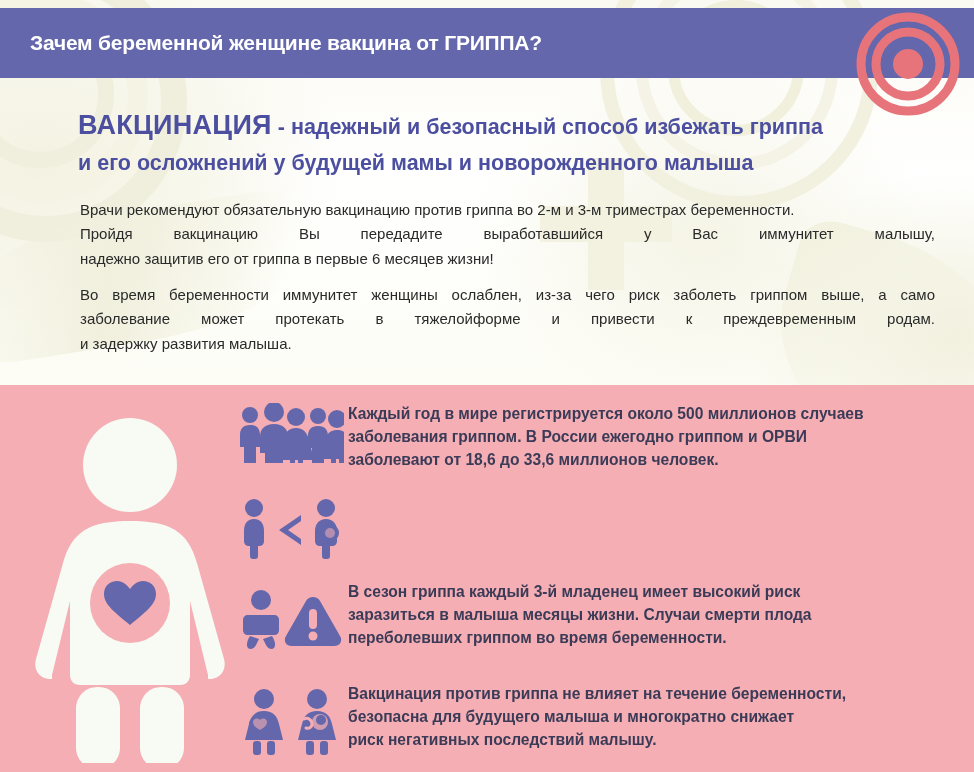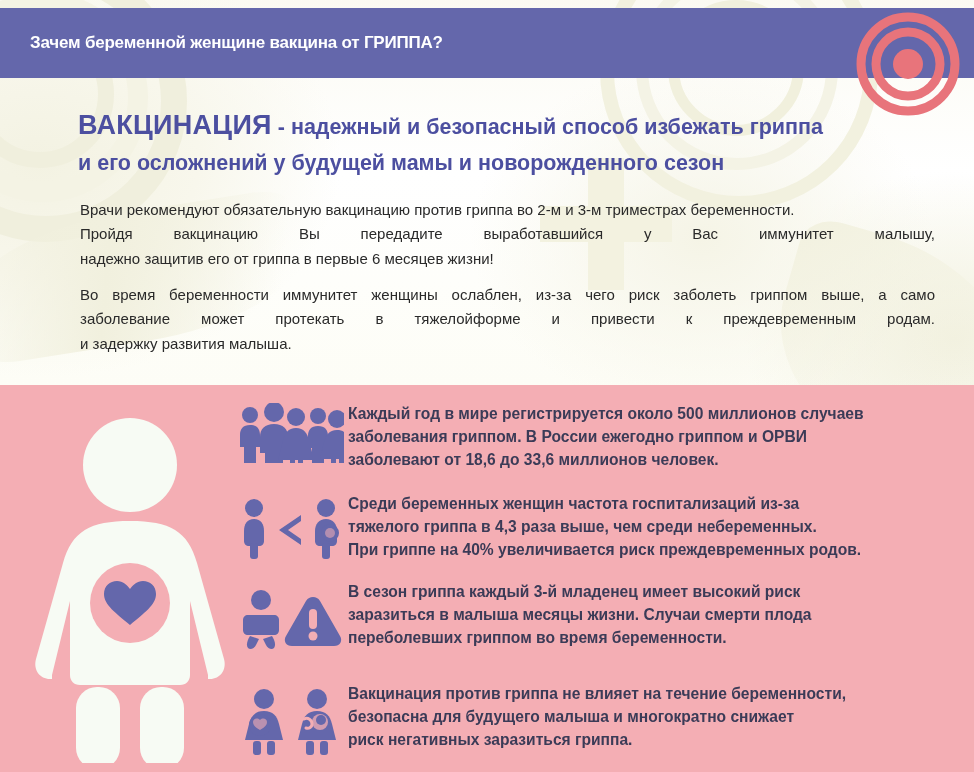--- a/index.html
+++ b/index.html
@@ -82,21 +82,21 @@
     height: 70px;
     background: #6467ab;
     z-index: 4;
   }
   .header-title {
     position: absolute;
     left: 30px;
     top: 50%;
     transform: translateY(-50%);
     color: #ffffff;
-    font-size: 17px;
+    font-size: 21px;
     font-weight: bold;
     letter-spacing: -0.2px;
     white-space: nowrap;
   }
 
   
   .target-logo {
     position: absolute;
     right: 14px;
     top: 12px;
@@ -227,21 +227,21 @@
   <svg class="target-logo" viewBox="0 0 104 104">
     <circle cx="52" cy="52" r="47" fill="none" stroke="#e8747b" stroke-width="9"></circle>
     <circle cx="52" cy="52" r="32" fill="none" stroke="#e8747b" stroke-width="9"></circle>
     <circle cx="52" cy="52" r="15" fill="#e8747b"></circle>
   </svg>
 
   <div class="subtitle-block">
     <div class="subtitle-line1">
       <span class="lead">ВАКЦИНАЦИЯ</span><span> - надежный и безопасный способ избежать гриппа</span>
     </div>
-    <div class="subtitle-line2">и его осложнений у будущей мамы и новорожденного сезон</div>
+    <div class="subtitle-line2">и его осложнений у будущей мамы и новорожденного малыша</div>
   </div>
 
   <div class="body-para p1">
     <div>Врачи рекомендуют обязательную вакцинацию против гриппа во 2-м и 3-м триместрах беременности.</div>
     <div style="text-align:justify;text-align-last:justify;">Пройдя вакцинацию Вы передадите выработавшийся у Вас иммунитет малышу,</div>
     <div class="lastline">надежно защитив его от гриппа в первые 6 месяцев жизни!</div>
   </div>
 
   <div class="body-para p2">
     <div style="text-align:justify;text-align-last:justify;">Во время беременности иммунитет женщины ослаблен, из-за чего риск заболеть гриппом выше, а само</div>
@@ -337,25 +337,20 @@
             <g>
               <circle cx="88" cy="11" r="9"></circle>
               <path d="M88 22c-7 0-11 5-11 12v10c0 3 2 5 5 5h12c3 0 5-2 5-5V34c0-7-4-12-11-12z"></path>
               <circle cx="92" cy="36" r="9" fill="#6467ab"></circle>
               <circle cx="92" cy="36" r="5" fill="#f4aeb4" opacity="0.55"></circle>
               <rect x="84" y="46" width="8" height="16" rx="3"></rect>
             </g>
           </g>
         </svg>
       </div>
-      <div class="fact-text">
-        <span class="tl">Среди беременных женщин частота госпитализаций из-за</span>
-        <span class="tl">тяжелого гриппа в 4,3 раза выше, чем среди небеременных.</span>
-        <span class="tl">При гриппе на 40% увеличивается риск преждевременных родов.</span>
-      </div>
     </div>
 
     <div class="fact-row row3">
       <div class="fact-icons">
         <svg width="106" height="62" viewBox="0 0 106 62">
           <g fill="#6467ab">
             <g>
               <circle cx="23" cy="11" r="10"></circle>
               <path d="M10 26h26c3 0 5 2 5 5v10c0 3-2 5-5 5H10c-3 0-5-2-5-5V31c0-3 2-5 5-5z"></path>
               <path d="M12 47c-3 5-4 9-2 12 2 2 6 1 8-3l3-6z"></path>
@@ -396,18 +391,18 @@
               <path d="M66 30c4-2 8 1 8 5 0 3-3 5-6 4" fill="none" stroke="#f4aeb4" stroke-width="3" stroke-linecap="round"></path>
               <rect x="68" y="52" width="8" height="14" rx="3"></rect>
               <rect x="82" y="52" width="8" height="14" rx="3"></rect>
             </g>
           </g>
         </svg>
       </div>
       <div class="fact-text">
         <span class="tl">Вакцинация против гриппа не влияет на течение беременности,</span>
         <span class="tl">безопасна для будущего малыша и многократно снижает</span>
-        <span class="tl">риск негативных заразиться гриппа.</span>
+        <span class="tl">риск негативных последствий малышу.</span>
       </div>
     </div>
 
   </div>
 </div>
 
 </body></html>

